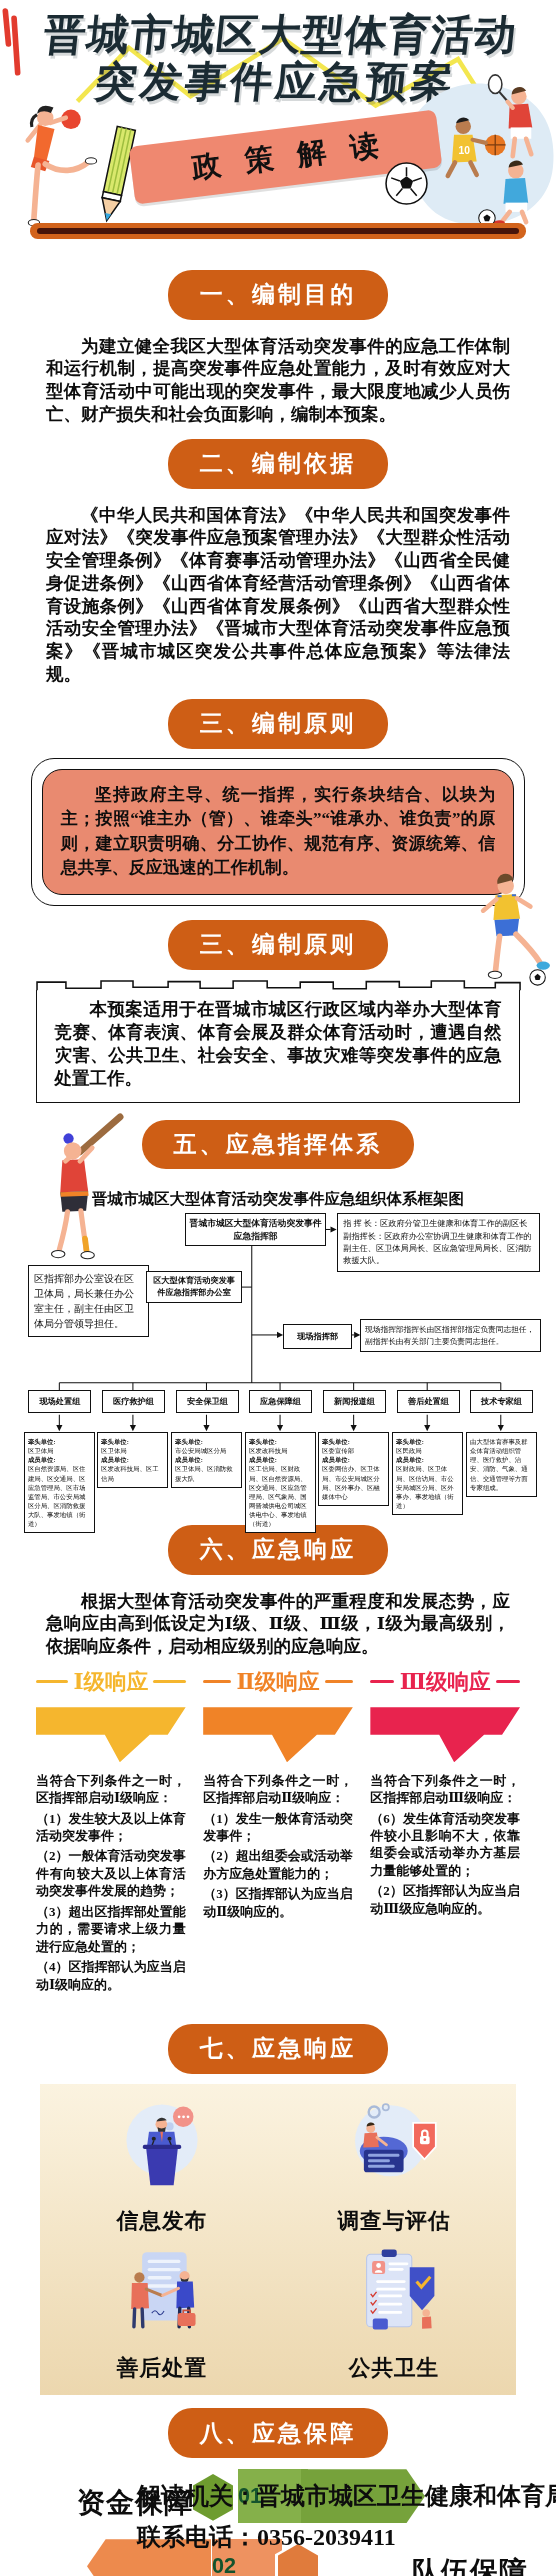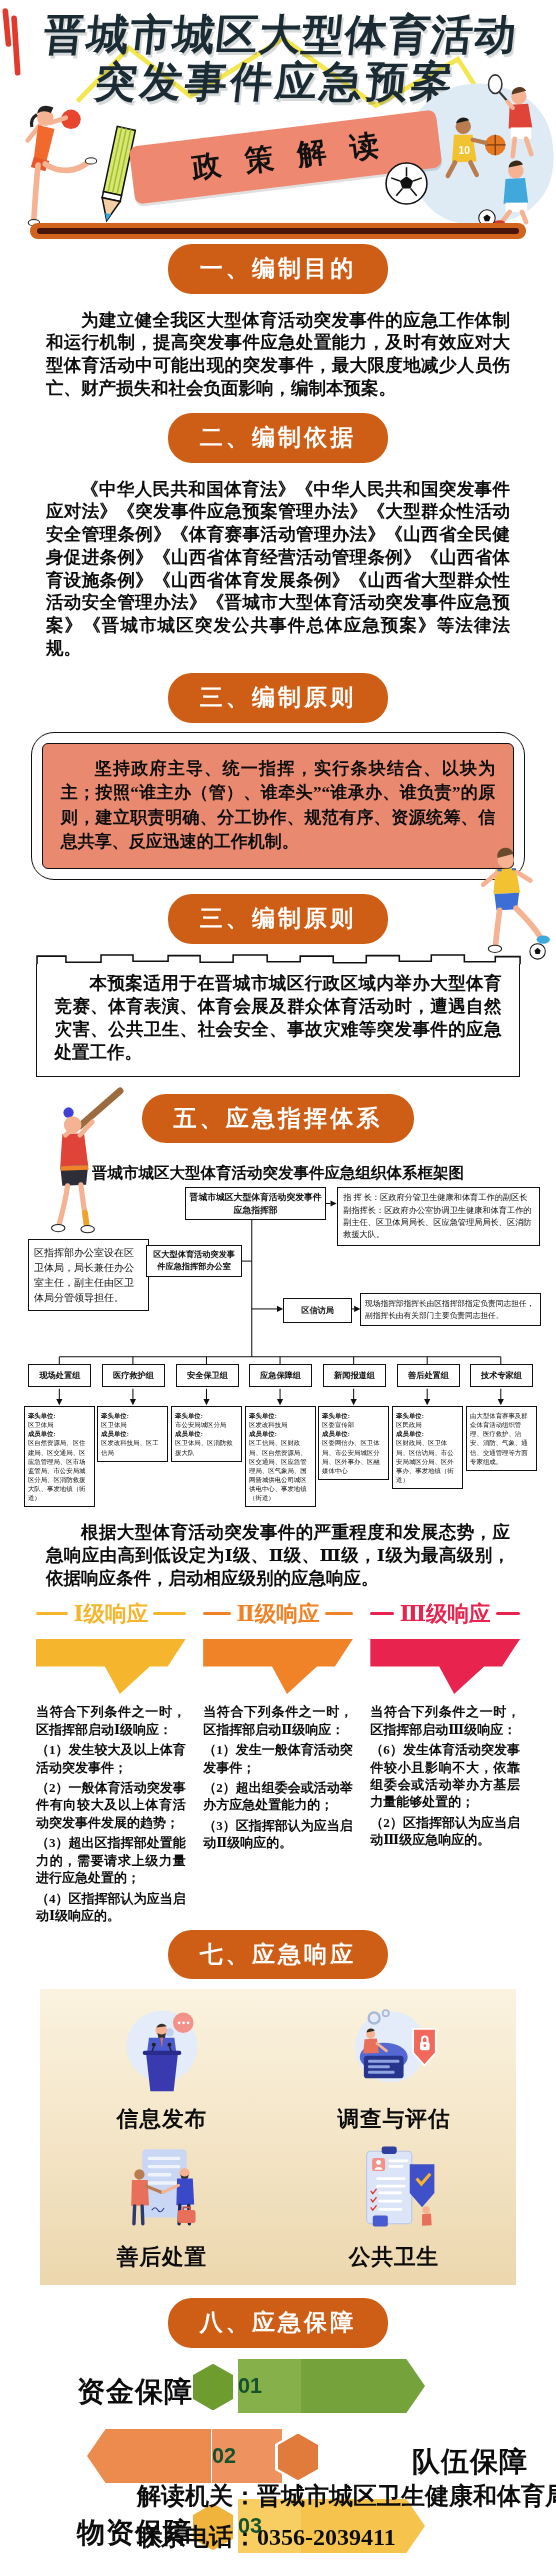--- a/index.html
+++ b/index.html
@@ -20,28 +20,28 @@
     box-shadow:0 2.6px 0 rgba(0,0,0,.12)}
   .banner span{font-size:29px;font-weight:900;color:#111;letter-spacing:24px;padding-left:24px;white-space:nowrap}
   .divider{position:absolute;left:30px;right:30px;top:223px;height:15.5px;background:#D2631C;border-radius:7.7px}
   .divider::after{content:"";position:absolute;left:7.2px;right:7.2px;top:4.6px;height:6.2px;background:#47150A;border-radius:3.1px}
   .svg-abs{position:absolute}
 
   
   .pill{display:block;margin:0 auto;width:max-content;background:#CE5E15;color:#fff;
     font-family:"Liberation Sans","DejaVu Sans",sans-serif;font-weight:900;font-size:23px;
     letter-spacing:3.1px;padding:9.3px 32px;border-radius:24px;text-align:center}
-  .mt24{margin-top:2px}.mt26{margin-top:13.4px}.mt32{margin-top:16.5px}
+  .mt24{margin-top:28px}.mt26{margin-top:13.4px}.mt32{margin-top:16.5px}
 
   
   .body-text{margin:15px 46px 0;font-size:17.5px;font-weight:700;line-height:1.3;text-indent:2em;text-align:justify}
 
   
   .principle-wrap{position:relative;margin:9.3px 31px 0;background:#fff;border:1.5px solid #111;border-radius:23px;padding:10.3px}
-  .principle-card{background:#E98A70;border:1.5px solid #111;border-radius:6px;padding:12.4px 17.5px;
+  .principle-card{background:#E98A70;border:1.5px solid #111;border-radius:20px;padding:12.4px 17.5px;
     font-size:17px;font-weight:700;line-height:1.45;text-indent:2em;text-align:justify}
   .kicker{position:absolute;right:3.1px;bottom:-80px;z-index:3}
 
   
   .scope-sec{position:relative;margin-top:14.4px}
   .scope-box{position:relative;margin:20.6px 36px 0;border:1.5px solid #111;border-top:none;
     padding:7.2px 17.5px 12.4px;font-size:17.5px;font-weight:700;line-height:1.32;text-indent:2em;text-align:justify}
   .zigzag{position:absolute;left:-1.5px;right:-1.5px;top:-12.4px;height:13.4px;width:calc(100% + 3.1px)}
 
   
@@ -69,21 +69,21 @@
   .level-head .dash{height:3.1px;flex:1;background:currentColor;border-radius:1.5px}
   .flag{margin-top:11.3px;height:55px;clip-path:polygon(0 0,100% 0,88% 50%,76% 50%,56% 100%,46% 50%,0 50%)}
   .level-text{margin-top:9.3px;font-size:13px;font-weight:700;line-height:1.34;text-align:justify}
   .level-text p{margin:0 0 3.1px}
 
   
   .panel{margin:10.3px 40px 0;background:linear-gradient(180deg,#FBF3E0,#ECD7AE);padding:15.5px 23px 13.4px;
     display:grid;grid-template-columns:1fr 1fr;gap:10.3px 34px}
   .panel-item{text-align:center}
   .panel-item svg{width:100%;height:89px}
-  .panel-label{margin-top:8px;font-family:Liberation Sans, sans-serif;font-weight:900;
+  .panel-label{margin-top:16px;font-family:Liberation Sans, sans-serif;font-weight:900;
     font-size:21.6px;letter-spacing:1px}
 
   
   .steps{position:relative;margin-top:11.3px;height:195px}
   .arrow-right{position:absolute;height:54px;clip-path:polygon(0 0,85% 0,100% 50%,85% 100%,0 100%)}
   .arrow-left{position:absolute;height:54px;clip-path:polygon(15% 0,100% 0,100% 100%,15% 100%,0 50%)}
   .numband{position:absolute;width:70px;height:54px;display:flex;align-items:center;
     color:#14532d;font-family:"Liberation Sans","DejaVu Sans",sans-serif;font-weight:900;font-size:21.6px}
   .hexo{position:absolute;width:46px;height:52px;background:#fff;
     clip-path:polygon(50% 0,100% 25%,100% 75%,50% 100%,0 75%,0 25%)}
@@ -268,21 +268,21 @@
         <polygon points="937,412 949,412 943,424" fill="#111"></polygon>
       </svg>
 
       <div class="ob o-root">晋城市城区大型体育活动突发事件应急指挥部</div>
       <div class="ob note o-leader">
         <div>指 挥 长：区政府分管卫生健康和体育工作的副区长</div>
         <div>副指挥长：区政府办公室协调卫生健康和体育工作的副主任、区卫体局局长、区应急管理局局长、区消防救援大队。</div>
       </div>
       <div class="ob note o-lnote">区指挥部办公室设在区卫体局，局长兼任办公室主任，副主任由区卫体局分管领导担任。</div>
       <div class="ob o-office">区大型体育活动突发事件应急指挥部办公室</div>
-      <div class="ob o-onsite">区信访局</div>
+      <div class="ob o-onsite">现场指挥部</div>
       <div class="ob note o-onote">现场指挥部指挥长由区指挥部指定负责同志担任，副指挥长由有关部门主要负责同志担任。</div>
 
       <div class="ob og" style="left:13.4px">现场处置组</div>
       <div class="ob og" style="left:87px">医疗救护组</div>
       <div class="ob og" style="left:161px">安全保卫组</div>
       <div class="ob og" style="left:234px">应急保障组</div>
       <div class="ob og" style="left:308px">新闻报道组</div>
       <div class="ob og" style="left:382px">善后处置组</div>
       <div class="ob og" style="left:455px">技术专家组</div>
 
@@ -322,20 +322,21 @@
         <b>成员单位:</b>
         <p>区财政局、区卫体局、区信访局、市公安局城区分局、区外事办、事发地镇（街道）</p>
       </div>
       <div class="od" style="left:451px">
         <p>由大型体育赛事及群众体育活动组织管理、医疗救护、治安、消防、气象、通信、交通管理等方面专家组成。</p>
       </div>
     </div>
   </div>
 
   <div>
+    <div class="pill" style="margin-top:-7.2px">六、应急响应</div>
     <p class="body-text">根据大型体育活动突发事件的严重程度和发展态势，应急响应由高到低设定为Ⅰ级、Ⅱ级、Ⅲ级，Ⅰ级为最高级别，依据响应条件，启动相应级别的应急响应。</p>
 
     <div class="levels">
       <div class="level" style="color:#F5B62E">
         <div class="level-head">
           <span class="dash"></span>
           <span>Ⅰ级响应</span>
           <span class="dash"></span>
         </div>
         <div class="flag" style="background:#F5B62E"></div>

